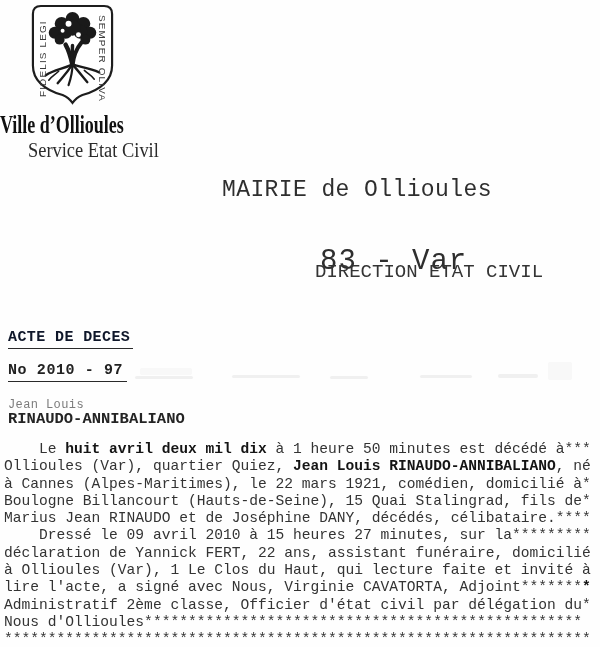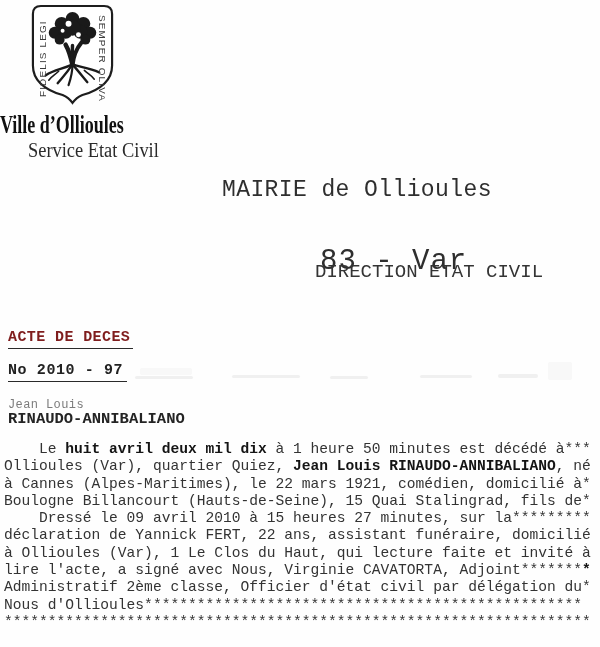--- a/index.html
+++ b/index.html
@@ -30,21 +30,21 @@
     transform:scaleX(0.92); transform-origin:0 0;
   }
 
   
   .title1 { left:222px; top:177px; font-size:23px; letter-spacing:0.4px; color:#2e2e2e; }
   .title2 { left:320px; top:209px; font-size:29px; letter-spacing:1px;  color:#2e2e2e;margin-top:36px; }
   .direction { left:315px; top:261px; font-size:19px; color:#343434; }
 
   
   .acte {
-    left:8px; top:329px; font-size:15px; font-weight:bold; color:#7f1d1d;
+    left:8px; top:329px; font-size:15px; font-weight:bold; color:#0f172a;
     border-bottom:1.8px solid #2a2a2a; padding:0 3px 2px 0; letter-spacing:0.4px;
   }
   .acte-no {
     left:8px; top:362px; font-size:15px; font-weight:bold; color:#222;
     border-bottom:1.8px solid #2a2a2a; padding:0 4px 2px 0; letter-spacing:0.6px;
   }
   .firstnames { left:8px; top:398px; font-size:12px;  color:#7b7b7b; letter-spacing:0.4px; }
   .lastname  { left:8px; top:410px; font-size:15.5px; font-weight:bold; color:#242424; }
 
   
@@ -109,20 +109,21 @@
   <div class="abs acte">ACTE DE DECES</div>
   <div class="abs acte-no">No 2010 - 97</div>
   <div class="abs firstnames">Jean Louis</div>
   <div class="abs lastname">RINAUDO-ANNIBALIANO</div>
 
   <div class="doc-body" id="document-body">
       <div><span>    Le </span><b>huit avril deux mil dix</b><span> à 1 heure 50 minutes est décédé à***</span></div>
       <div><span>Ollioules (Var), quartier Quiez, </span><b>Jean Louis RINAUDO-ANNIBALIANO</b><span>, né</span></div>
       <div><span>à Cannes (Alpes-Maritimes), le 22 mars 1921, comédien, domicilié à*</span></div>
       <div><span>Boulogne Billancourt (Hauts-de-Seine), 15 Quai Stalingrad, fils de*</span></div>
+      <div><span>Marius Jean RINAUDO et de Joséphine DANY, décédés, célibataire.****</span></div>
       <div><span>    Dressé le 09 avril 2010 à 15 heures 27 minutes, sur la*********</span></div>
       <div><span>déclaration de Yannick FERT, 22 ans, assistant funéraire, domicilié</span></div>
       <div><span>à Ollioules (Var), 1 Le Clos du Haut, qui lecture faite et invité à</span></div>
       <div><span>lire l'acte, a signé avec Nous, Virginie CAVATORTA, Adjoint*******</span><b>*</b></div>
       <div><span>Administratif 2ème classe, Officier d'état civil par délégation du*</span></div>
       <div><span>Nous d'Ollioules**************************************************</span></div>
       <div><span>*******************************************************************</span></div>
     </div>
 
   <div class="smudge soft" style="left:140px;top:368px;width:52px;height:7px;"></div>

